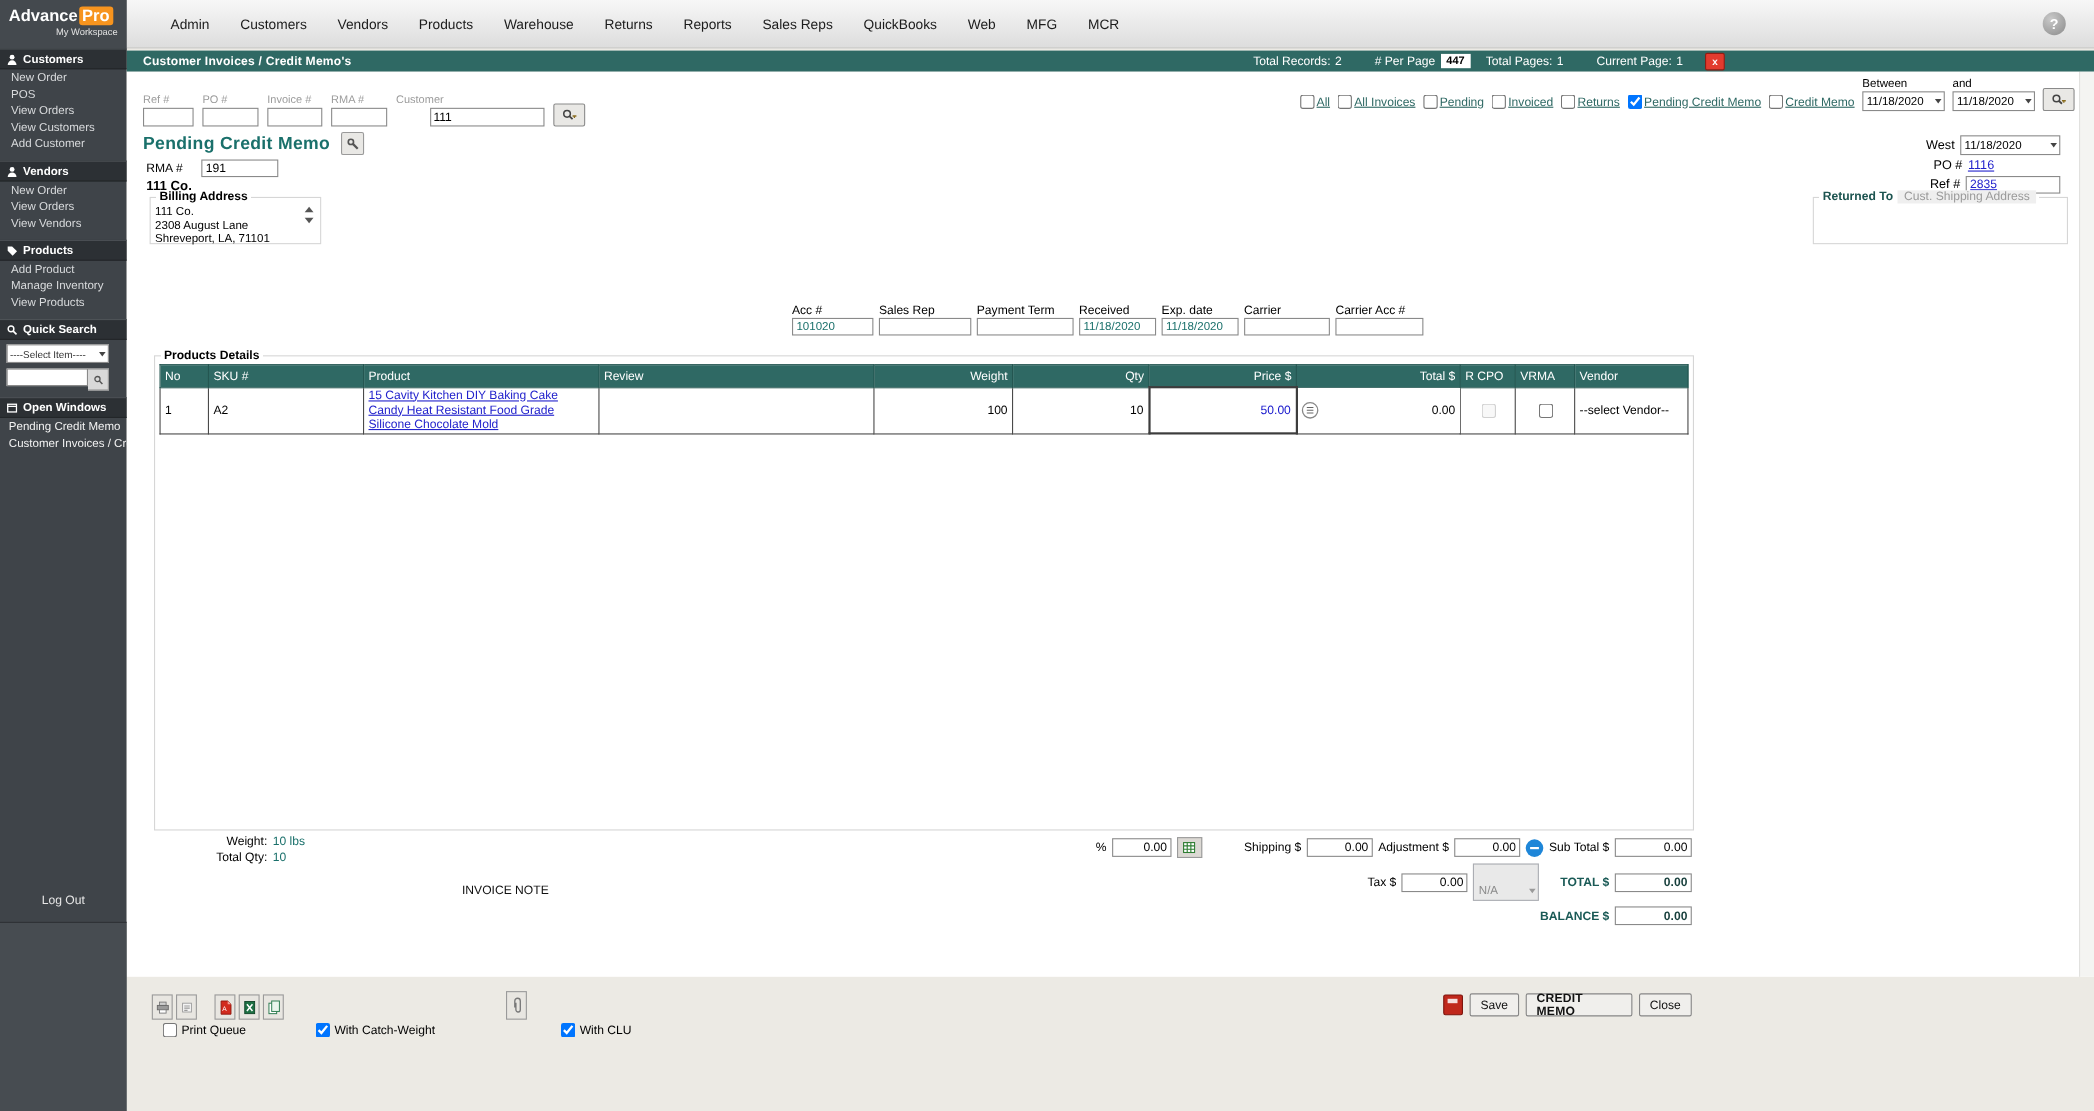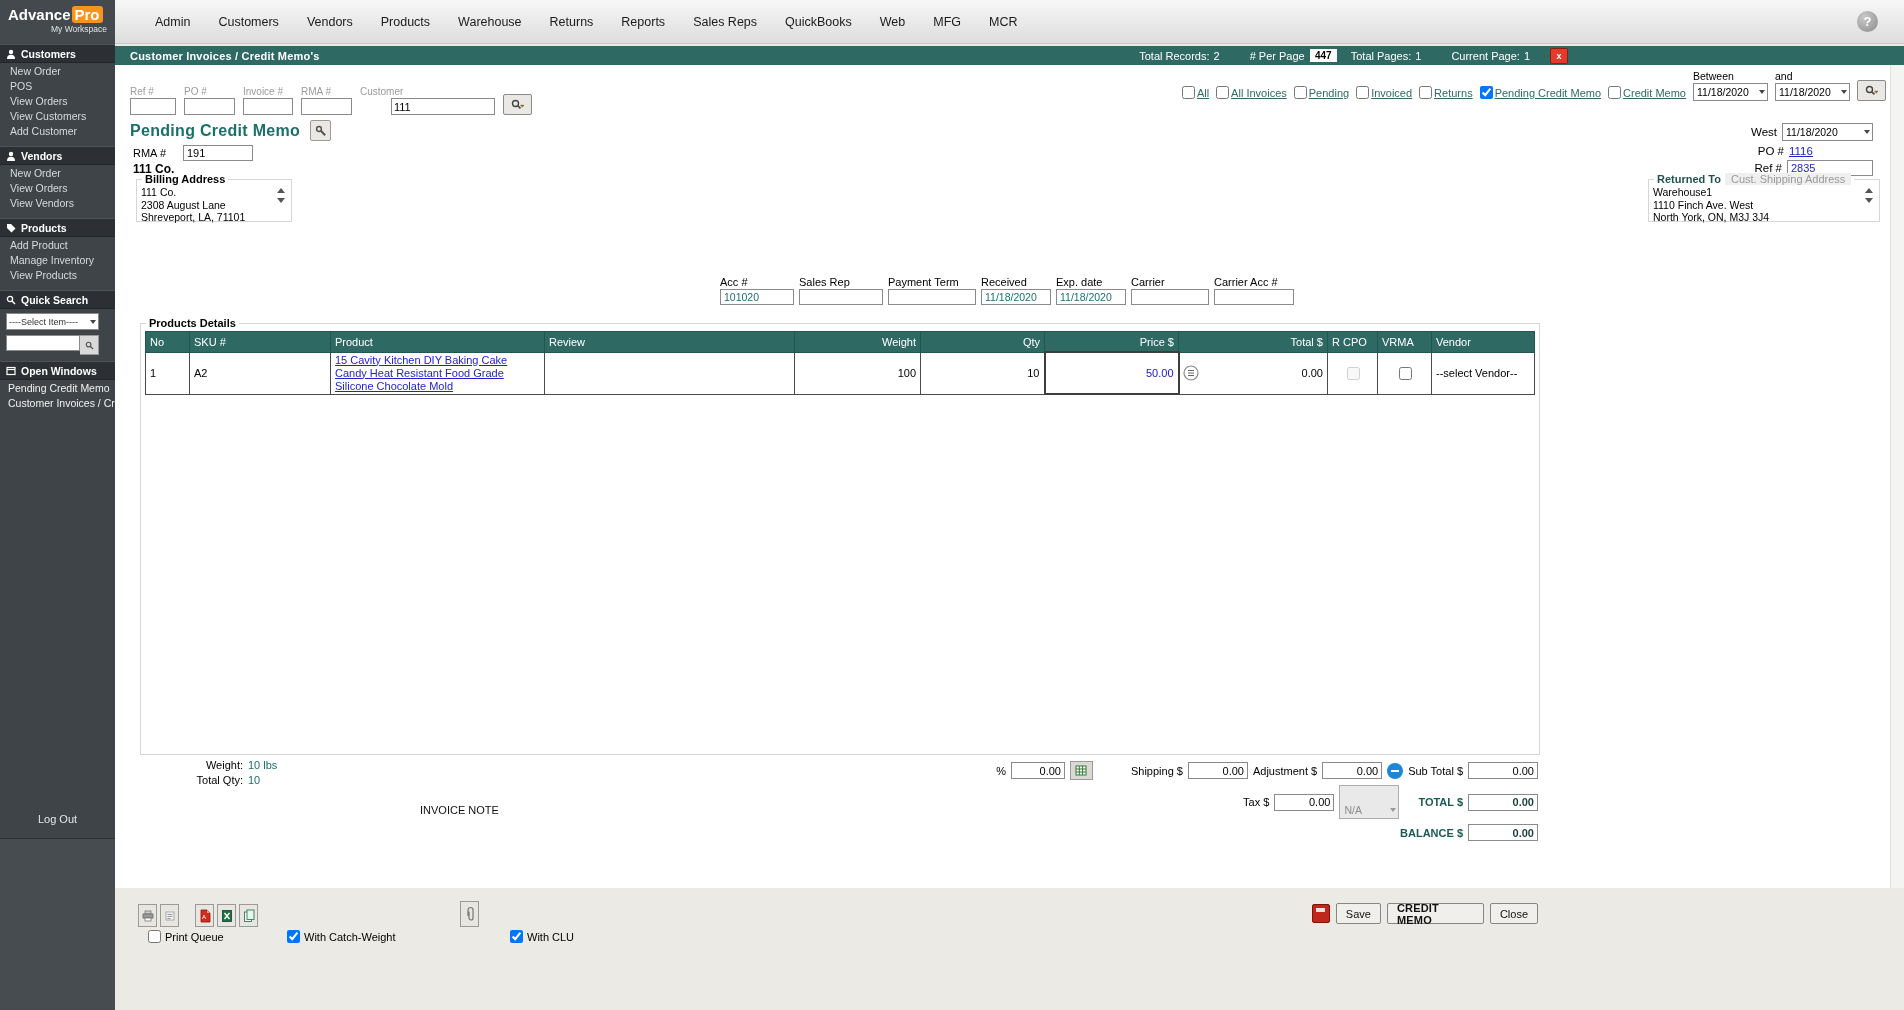--- a/index.html
+++ b/index.html
@@ -397,31 +397,20 @@
     <span>PO #</span>
     <div class="info-box"><a class="bluelink">1116</a></div>
   </div>
   <div class="info-row" style="top:95px">
     <span>Ref #</span>
     <input class="ref-input" value="2835" style="">
   </div>
 
   <fieldset class="returned">
     <legend><span class="rt">Returned To</span><span class="ship-tab">Cust. Shipping Address</span></legend>
-    <div style="position:relative">
-      <div class="addr-lines">
-        <div>Warehouse1</div>
-        <div>1110 Finch Ave. West</div>
-        <div>North York, ON, M3J 3J4</div>
-      </div>
-      <div class="spin" style="right:2px;top:2px">
-        <div class="tri-up"></div>
-        <div class="tri-dn"></div>
-      </div>
-    </div>
   </fieldset>
 
   <div class="order-row">
     <div class="of">
         <label>Acc #</label>
         <input style="width: 66px;" value="101020">
       </div>
     <div class="of">
         <label>Sales Rep</label>
         <input style="width: 76px;" value="">

